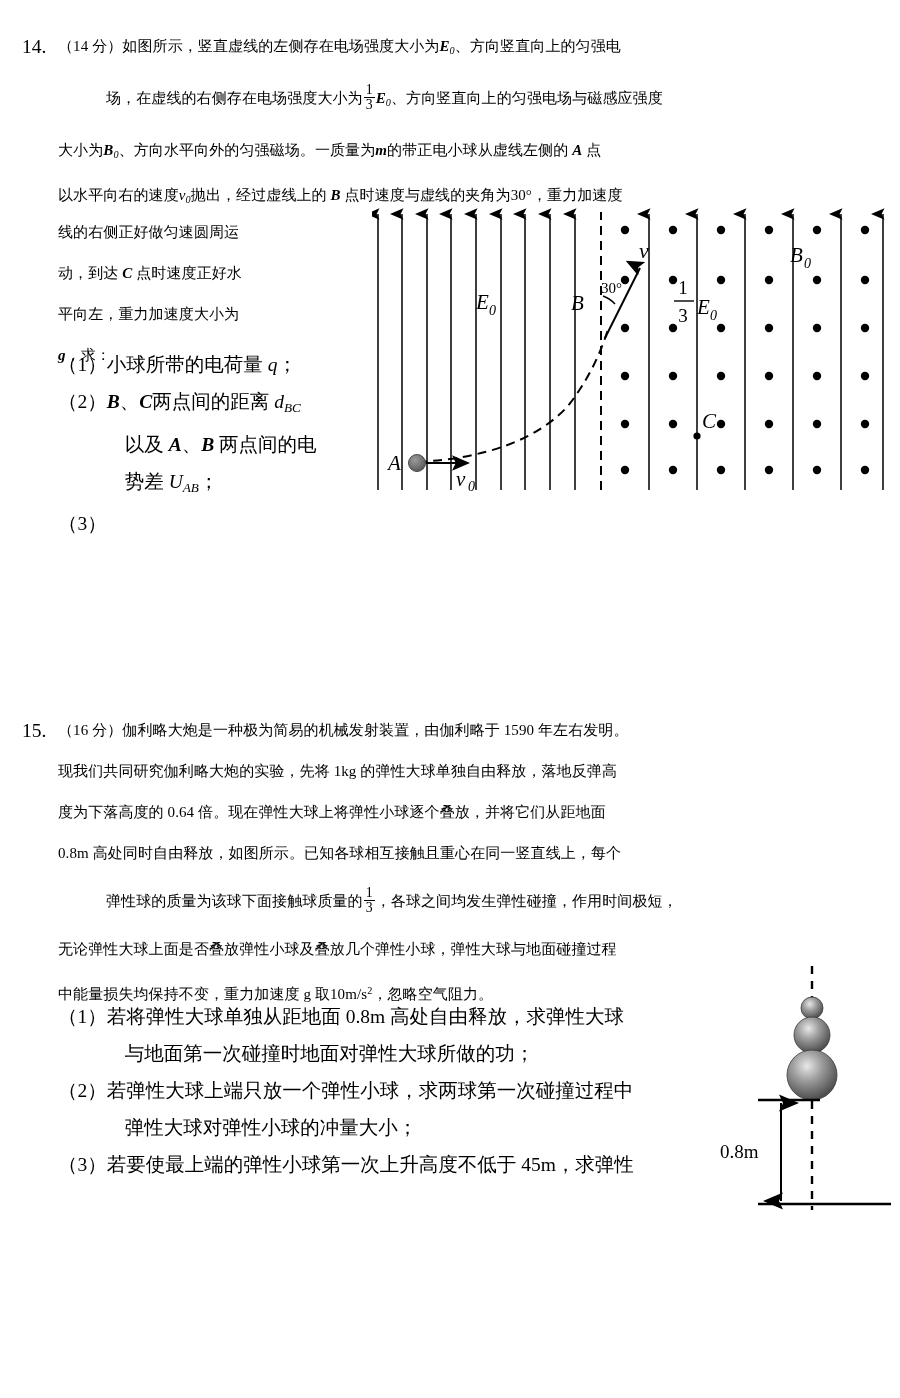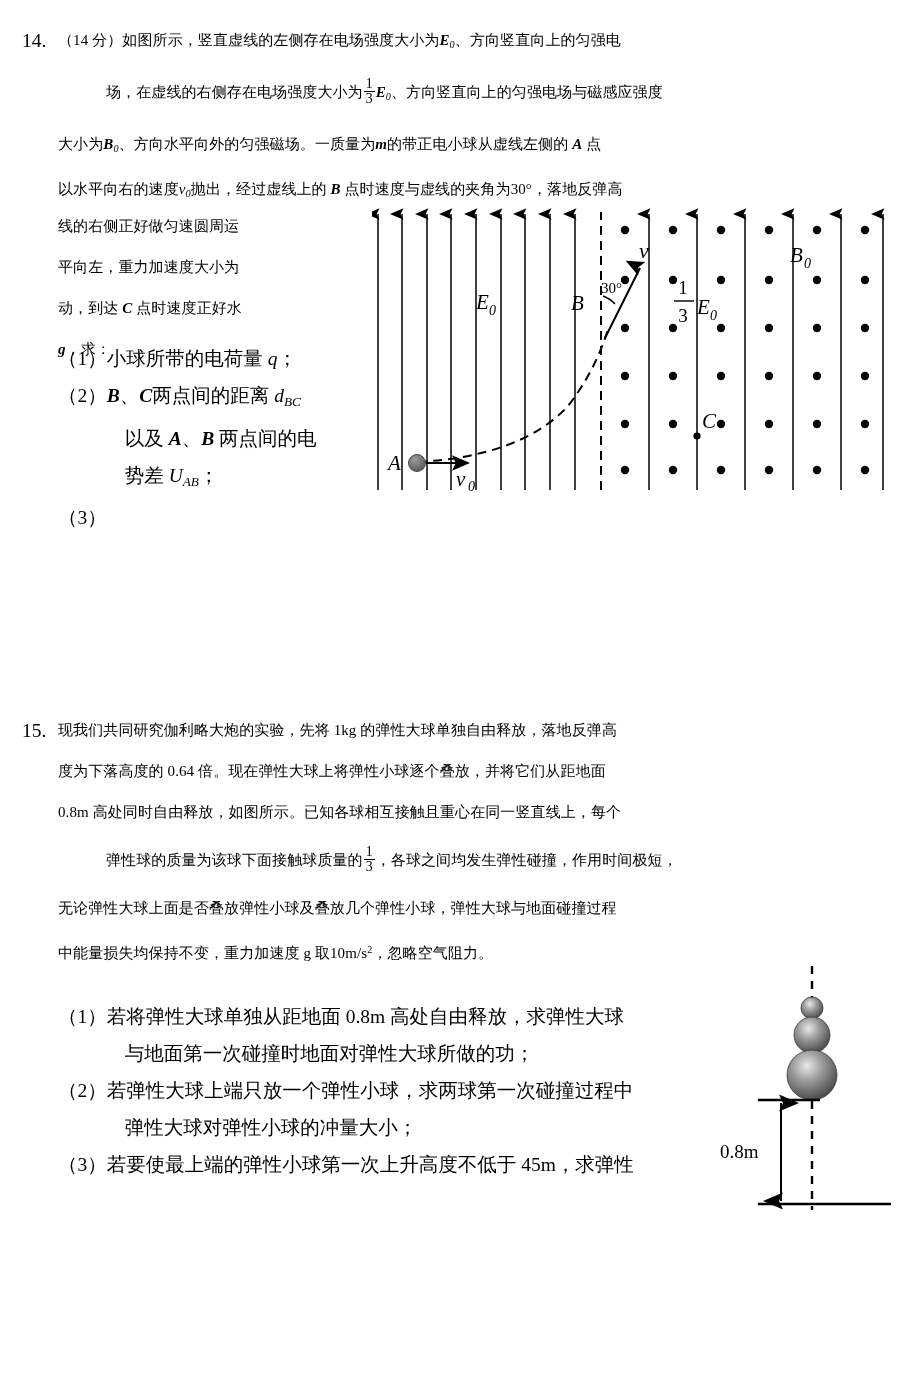--- a/index.html
+++ b/index.html
@@ -35,21 +35,21 @@
     text-align: center;
     font-size: 0.92em;
     line-height: 1.02;
     margin: 0 1px;
   }
   .frac .num { display: block; padding: 0 2px; }
   .frac .den { display: block; border-top: 1.3px solid #000; padding: 0 2px; }
   .ovl { border-top: 1.4px solid #000; display: inline-block; line-height: 1.05; padding-top: 0px;}
 
   
-  #q14 { top: 20px; left: 0; width: 868px; }
+  #q14 { top: 26px; left: 0; width: 868px; }
   #q14-num { position: absolute; left: 22px; top: 0px; font-size: 19.5px; line-height: 41px; }
   .q14-full { margin-left: 58px; }
   #q14-para2 { position: absolute; left: 58px; top: 186px; width: 300px; }
   #q14-subs  { position: absolute; left: 58px; top: 320px; width: 310px; }
   .sub-item { display: flex; font-size: 19.5px; line-height: 37px; }
   .sub-item .lbl { flex: 0 0 auto; }
   .sub-item .txt { flex: 1 1 auto; }
 
   
   #fig14 {
@@ -91,33 +91,33 @@
       <div class="line">
         <span>（14 分）</span><span>如图所示，竖直虚线的左侧存在电场强度大小为</span><b class="v">E</b><sub>0</sub><span>、方向竖直向上的匀强电</span>
       </div>
       <div class="line tall">
         <span>场，在虚线的右侧存在电场强度大小为</span><span class="frac"><span class="num">1</span><span class="den">3</span></span><b class="v">E</b><sub>0</sub><span>、方向竖直向上的匀强电场与磁感应强度</span>
       </div>
       <div class="line">
         <span>大小为</span><b class="v">B</b><sub>0</sub><span>、方向水平向外的匀强磁场。一质量为</span><b class="v">m</b><span>的带正电小球从虚线左侧的</span> <b class="v">A</b> <span>点</span>
       </div>
       <div class="line">
-        <span>以水平向右的速度</span><i class="v">v</i><sub>0</sub><span>抛出，经过虚线上的</span> <b class="v">B</b> <span>点时速度与虚线的夹角为</span><span>30°</span><span>，落地反弹高</span>
+        <span>以水平向右的速度</span><i class="v">v</i><sub>0</sub><span>抛出，经过虚线上的</span> <b class="v">B</b> <span>点时速度与虚线的夹角为</span><span>30°</span><span>，重力加速度</span>
       </div>
     </div>
 
     <div id="q14-para2">
       <div class="line">
         <span>线的右侧正好做匀速圆周运</span>
       </div>
       <div class="line">
+        <span>动，到达</span> <b class="v">C</b> <span>点时速度正好水</span>
+      </div>
+      <div class="line">
         <span>平向左，重力加速度大小为</span>
-      </div>
-      <div class="line">
-        <span>动，到达</span> <b class="v">C</b> <span>点时速度正好水</span>
       </div>
       <div class="line">
         <b class="v">g</b><span>，求：</span>
       </div>
     </div>
 
     <div id="q14-subs">
 
       <div class="sub-item">
         <span class="lbl">（1）</span>
@@ -259,20 +259,21 @@
         <text x="330" y="230" font-size="21" font-style="italic">C</text>
       </g>
     </svg>
   </div>
 
   <div class="q-block" id="q15">
     <div id="q15-num">
       <span>15.</span>
     </div>
     <div id="q15-body">
+      <div class="line"><span>（16 分）</span><span>伽利略大炮是一种极为简易的机械发射装置，由伽利略于 1590 年左右发明。</span></div>
       <div class="line">现我们共同研究伽利略大炮的实验，先将 1kg 的弹性大球单独自由释放，落地反弹高</div>
       <div class="line">度为下落高度的 0.64 倍。现在弹性大球上将弹性小球逐个叠放，并将它们从距地面</div>
       <div class="line">0.8m 高处同时自由释放，如图所示。已知各球相互接触且重心在同一竖直线上，每个</div>
       <div class="line tall">
         <span>弹性球的质量为该球下面接触球质量的</span><span class="frac"><span class="num">1</span><span class="den">3</span></span><span>，各球之间均发生弹性碰撞，作用时间极短，</span>
       </div>
       <div class="line">无论弹性大球上面是否叠放弹性小球及叠放几个弹性小球，弹性大球与地面碰撞过程</div>
       <div class="line"><span>中能量损失均保持不变，重力加速度 g 取</span><span>10m/s</span><sup>2</sup><span>，忽略空气阻力。</span></div>
     </div>
 

